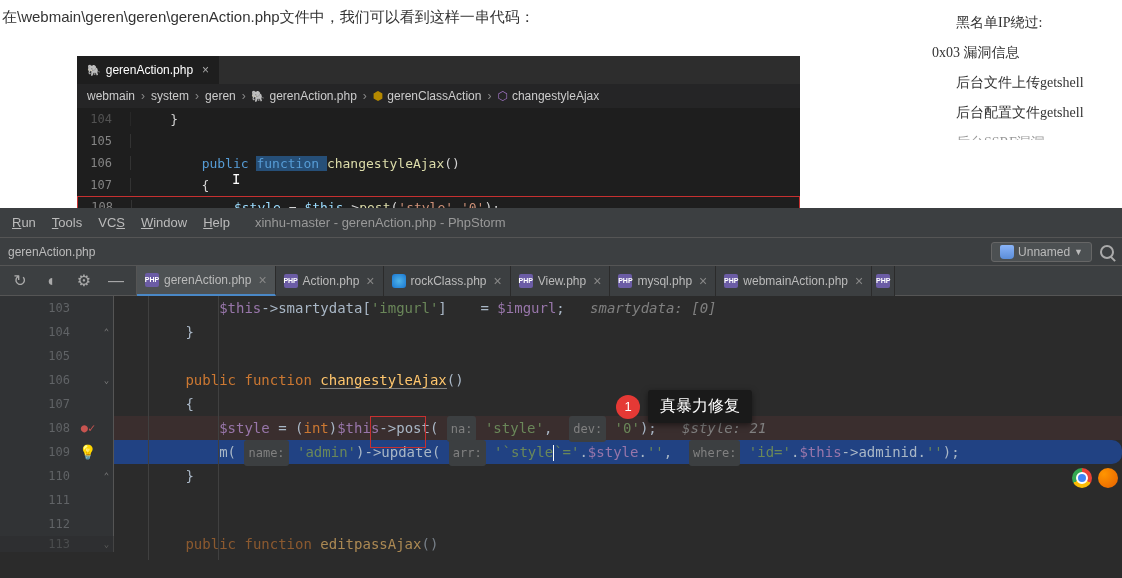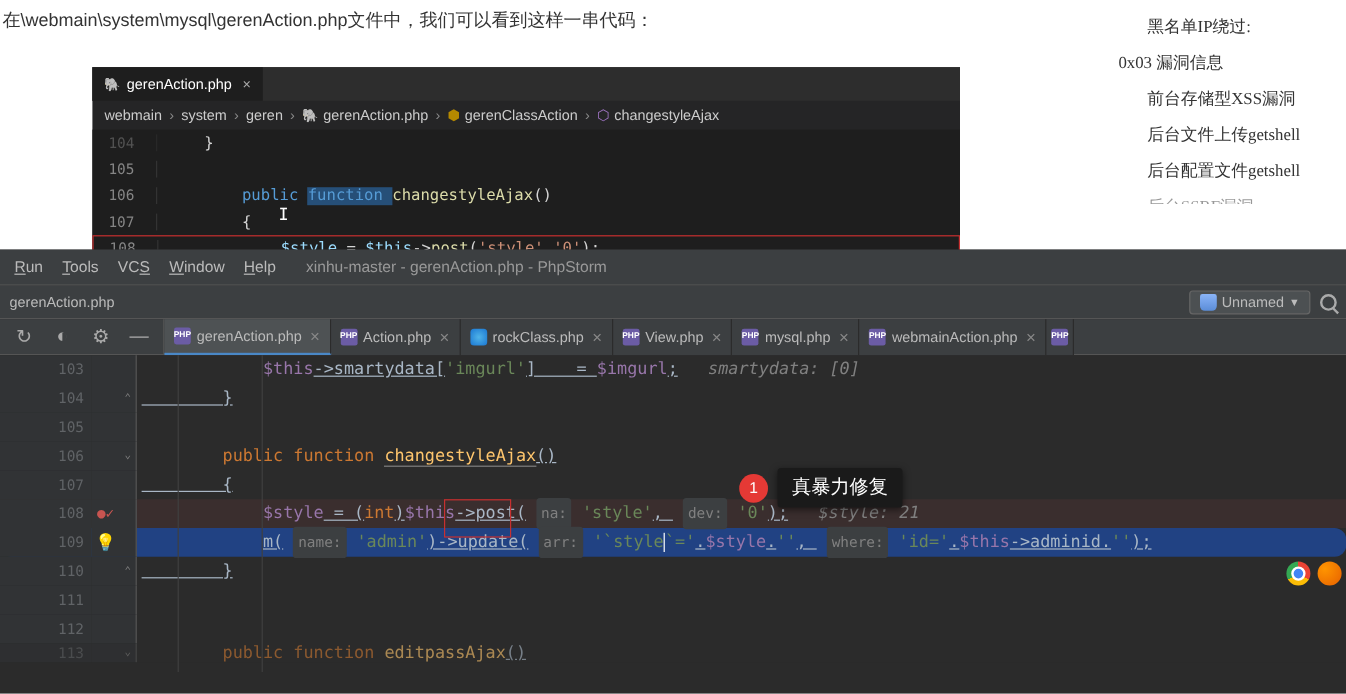--- a/index.html
+++ b/index.html
@@ -322,21 +322,21 @@
       padding-left: 4px;
       white-space: pre;
       flex: 1;
     }
     
     
     .ps-kw { color: #cc7832; }
     .ps-fn { color: #ffc66d; }
     .ps-var { color: #9876aa; }
     .ps-str { color: #6a8759; }
-    .ps-op { color: #a9b7c6; text-decoration: underline; }
+    .ps-op { color: #a9b7c6; }
     .ps-comment { color: #808080; font-style: italic; }
     .ps-param { color: #808080; background: #3c3f41; border-radius: 3px; padding: 6px 4px; font-size: 12px; }
     .ps-int { color: #cc7832; }
     .ps-underline { border-bottom: 1px solid #808080; }
     
     .ps-line.line-108 {
       background: #3a2e2e;
     }
     .ps-line.line-109 {
       background: #214283;
@@ -435,27 +435,26 @@
     
     .right-group {
       display: flex;
       align-items: center;
     }
   </style>
 </head>
 <body>
 
 <div class="article">
-  <span>在\webmain\system\mysql\gerenAction.php文件中，我们可以看到这样一串代码：</span>
+  <span>在\webmain\geren\geren\gerenAction.php文件中，我们可以看到这样一串代码：</span>
 </div>
 
 <div class="toc">
   <div class="toc-item">黑名单IP绕过:</div>
   <div class="toc-header">0x03 漏洞信息</div>
-  <div class="toc-item">前台存储型XSS漏洞</div>
   <div class="toc-item">后台文件上传getshell</div>
   <div class="toc-item">后台配置文件getshell</div>
   <div class="toc-item" style="opacity:0.5;overflow:hidden;height:12px;">后台SSRF漏洞</div>
 </div>
 
 <div class="vscode">
   <div class="vscode-tabs">
     <div class="vscode-tab">
       <span class="php-icon">🐘</span>
       <span>gerenAction.php</span>

